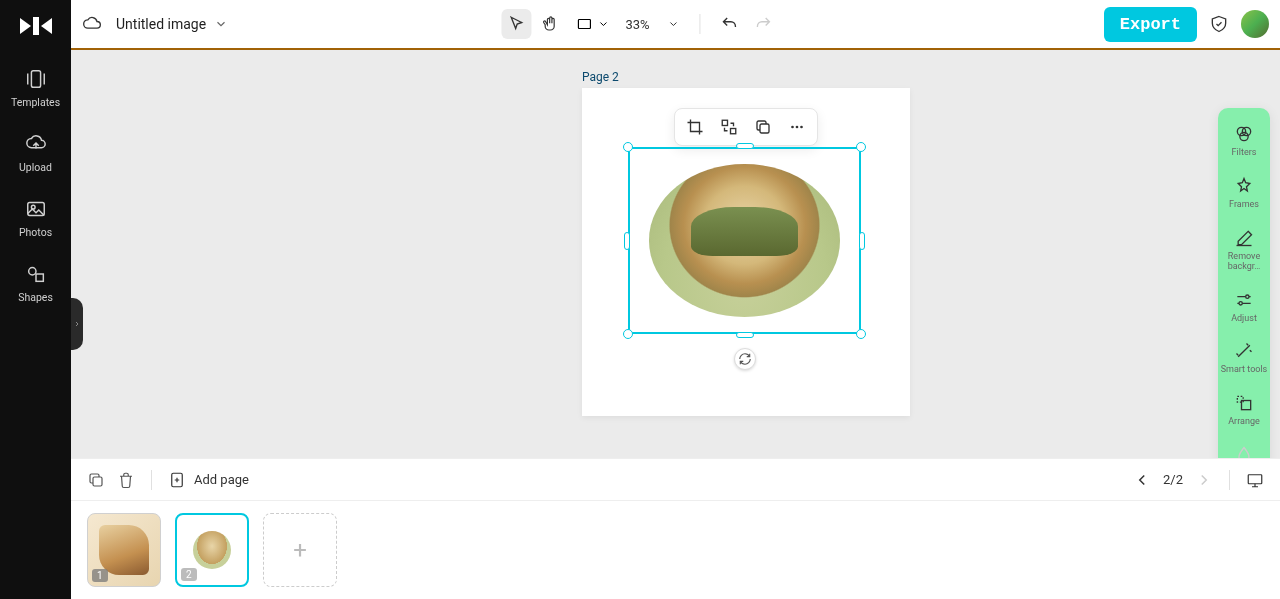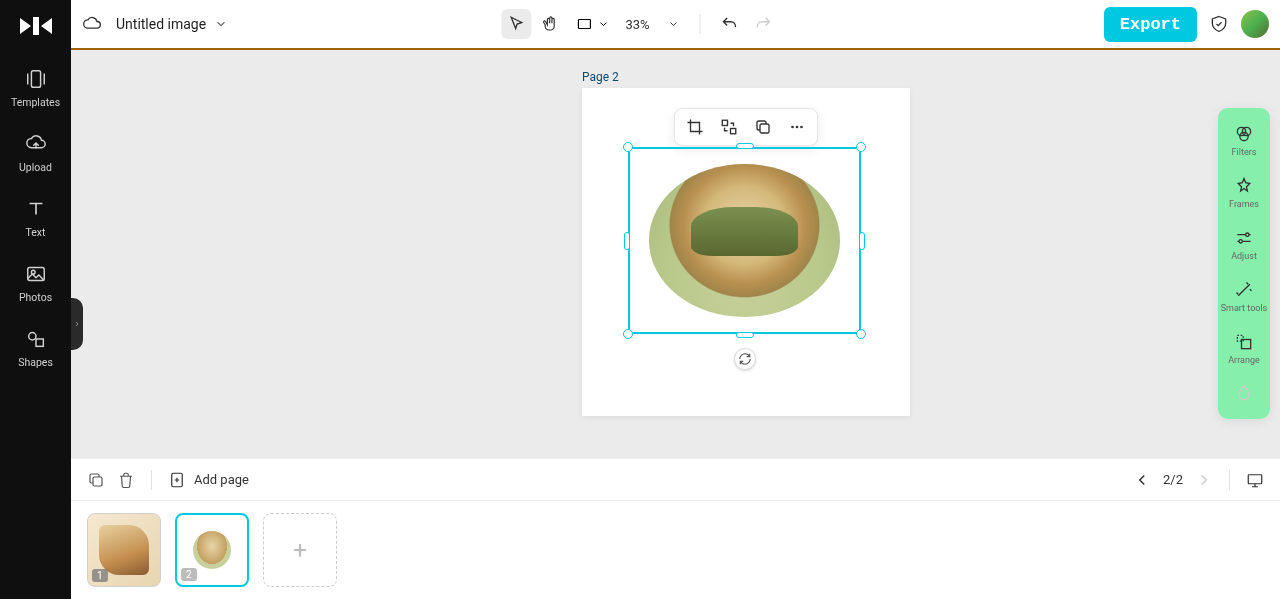--- a/index.html
+++ b/index.html
@@ -110,26 +110,20 @@
     <span class="nav-item-label">Templates</span>
   </div>
   <div class="nav-item">
     <svg viewBox="0 0 24 24" fill="none" stroke="currentColor" stroke-width="1.6">
         <path d="M7 16a5 5 0 010-10 6 6 0 0111 2 4 4 0 010 8H7z"></path>
         <path d="M12 17v-6m-3 3l3-3 3 3"></path>
       </svg>
     <span class="nav-item-label">Upload</span>
   </div>
   <div class="nav-item">
-    <svg viewBox="0 0 24 24" fill="none" stroke="currentColor" stroke-width="1.8">
-        <path d="M5 6h14M12 6v12"></path>
-      </svg>
-    <span class="nav-item-label">Text</span>
-  </div>
-  <div class="nav-item">
     <svg viewBox="0 0 24 24" fill="none" stroke="currentColor" stroke-width="1.6">
         <rect x="3" y="5" width="18" height="14" rx="2"></rect>
         <circle cx="9" cy="10" r="2"></circle>
         <path d="M3 17l5-5 4 4 3-3 6 6"></path>
       </svg>
     <span class="nav-item-label">Photos</span>
   </div>
   <div class="nav-item">
     <svg viewBox="0 0 24 24" fill="none" stroke="currentColor" stroke-width="1.6">
         <circle cx="8" cy="9" r="4"></circle>
@@ -270,20 +264,27 @@
         <span class="rp-label">Filters</span>
       </div>
       <div class="rp-item">
         <svg viewBox="0 0 24 24" fill="none" stroke="currentColor" stroke-width="1.6">
             <path d="M12 3l2 5 5 1-4 4 1 5-4-3-4 3 1-5-4-4 5-1z"></path>
           </svg>
         <span class="rp-label">Frames</span>
       </div>
       <div class="rp-item">
         <svg viewBox="0 0 24 24" fill="none" stroke="currentColor" stroke-width="1.6">
+            <path d="M17 4l4 4L9 20H5v-4z"></path>
+            <path d="M3 21h18"></path>
+          </svg>
+        <span class="rp-label">Remove backgr…</span>
+      </div>
+      <div class="rp-item">
+        <svg viewBox="0 0 24 24" fill="none" stroke="currentColor" stroke-width="1.6">
             <path d="M4 8h10M18 8h2M4 16h2M10 16h10"></path>
             <circle cx="16" cy="8" r="2"></circle>
             <circle cx="8" cy="16" r="2"></circle>
           </svg>
         <span class="rp-label">Adjust</span>
       </div>
       <div class="rp-item">
         <svg viewBox="0 0 24 24" fill="none" stroke="currentColor" stroke-width="1.6">
             <path d="M5 19L19 5M15 3l2 2M3 15l2 2M19 11l2 2"></path>
           </svg>

